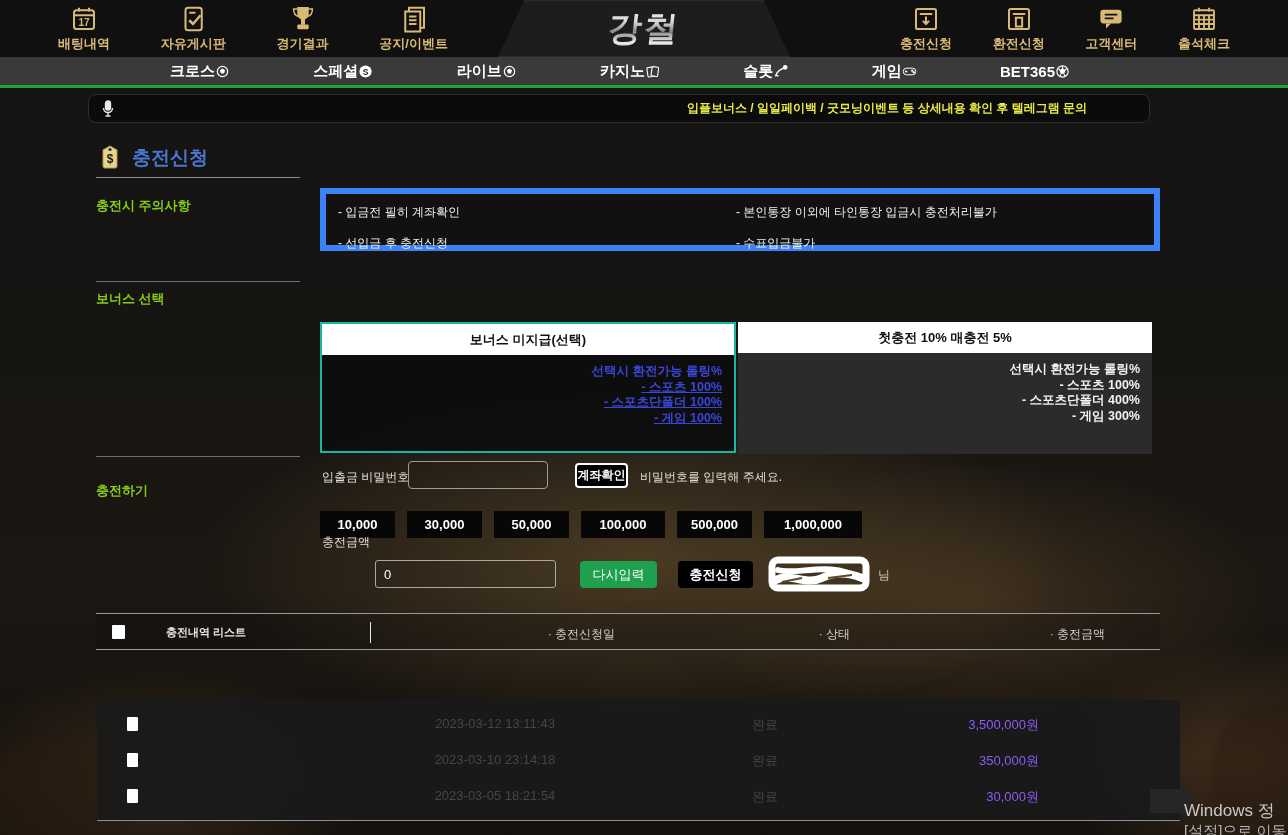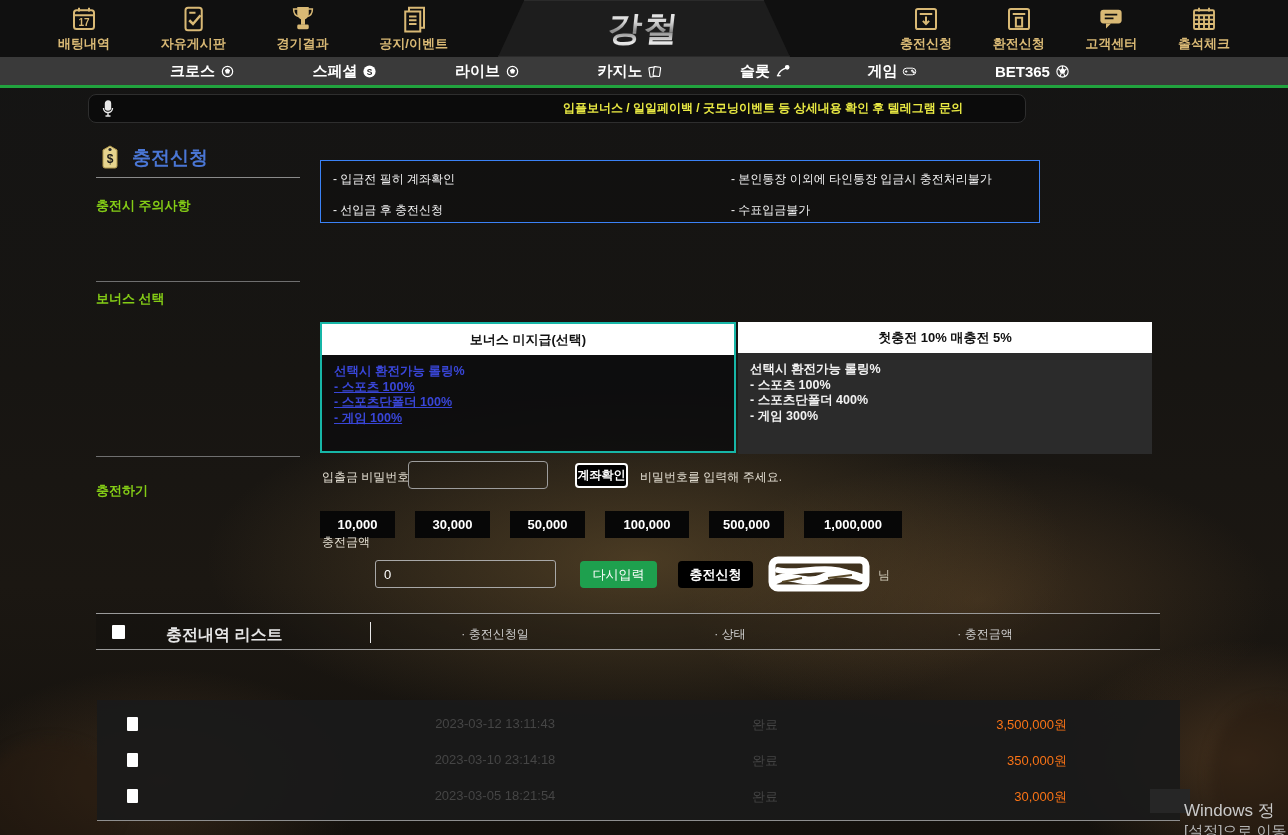--- a/index.html
+++ b/index.html
@@ -32,88 +32,88 @@
     display:flex; align-items:center; justify-content:center; box-shadow:inset 0 0 0 1px #2a2a2a; }
   .logo-text { font-size:34px; font-weight:900; letter-spacing:2px; transform:skewX(-6deg);
     background:linear-gradient(180deg,#f8f8f8 0%,#cfcfcf 35%,#777 55%,#e8e8e8 80%,#9a9a9a 100%);
     -webkit-background-clip:text; background-clip:text; color:transparent;
     text-shadow:0 0 1px rgba(255,255,255,.15); }
 
   
   .navbar { position:absolute; left:0; top:57px; width:1288px; height:28px; background:#3a3a3a; z-index:5;
     display:flex; align-items:center; }
   .nav-inner { position:absolute; left:170px; width:900px; display:flex; justify-content:space-between; align-items:center; }
-  .nav-item { display:flex; align-items:center; gap:5px; color:#fff; font-size:15px; font-weight:bold; cursor:pointer; white-space:nowrap; }
+  .nav-item { display:flex; align-items:center; color:#fff; font-size:15px; font-weight:bold; cursor:pointer; white-space:nowrap; }
   .nav-item svg { width:15px; height:15px; }
   .green-line { position:absolute; left:0; top:85px; width:1288px; height:3px; background:#21a33e; z-index:5; }
 
   
-  .notice-bar { position:absolute; left:88px; top:94px; width:938px; height:29px; background:#0b0b0b;
+  .notice-bar { position:absolute; left:88px; top:94px; width:1062px; height:29px; background:#0b0b0b;
     border:1px solid #2e2e2e; border-radius:8px; z-index:4; display:flex; align-items:center; }
   .notice-bar svg { width:14px; height:18px; margin-left:12px; }
   .notice-text { position:absolute; right:62px; color:#e9e943; font-size:12px; font-weight:bold; white-space:nowrap; }
 
   
   .page-title-row { position:absolute; left:98px; top:144px; display:flex; align-items:center; gap:10px; z-index:4; }
   .page-title-row svg { width:24px; height:27px; }
   .page-title { color:#4a76d4; font-size:19px; font-weight:bold; }
   .title-rule { position:absolute; left:96px; top:177px; width:204px; height:1px; background:#8a8a8a; z-index:4; }
   .side-label { position:absolute; left:96px; color:#84cc16; font-size:13px; font-weight:700; z-index:4; white-space:nowrap; }
   .side-rule { position:absolute; left:96px; width:204px; height:1px; background:#6f6f6f; z-index:4; }
 
   
-  .warn-box { position:absolute; left:320px; top:160px; width:720px; height:63px; border:1px solid #3b82f6;
+  .warn-box { position:absolute; left:320px; top:188px; width:840px; height:63px; border:6px solid #3b82f6;
     background:rgba(8,8,8,.25); z-index:4; }
   .warn-item { position:absolute; color:#f2f2f2; font-size:12px; white-space:nowrap; }
 
   
-  .bonus-panel { position:absolute; top:322px; z-index:4; }
+  .bonus-panel { position:absolute; top:322px; z-index:4;text-align:right; }
   .bonus-panel.sel { left:320px; width:416px; border:2px solid #17b6a7; }
   .bonus-panel.unsel { left:738px; width:414px; border:0; }
   .bonus-head { height:31px; background:#fff; color:#111; font-size:13px; font-weight:bold;
     display:flex; align-items:center; justify-content:center; cursor:pointer; }
   .bonus-body { padding:9px 12px 10px 12px; font-size:12.5px; font-weight:bold; line-height:15.5px; }
   .bonus-panel.sel .bonus-body { background:rgba(12,12,14,.88); color:#3946d8; height:96px; }
   .bonus-panel.unsel .bonus-body { background:#2b2b2b; color:#f2f2f2; height:101px; }
   .bonus-panel.sel .bonus-line.u { text-decoration:underline; }
 
   
   .flabel { position:absolute; color:#e3ded2; font-size:12px; z-index:4; white-space:nowrap; }
   .pw-input { position:absolute; left:408px; top:461px; width:140px; height:28px; background:transparent;
     border:1px solid #9d9d9d; border-radius:4px; color:#fff; font-size:13px; padding:0 8px; z-index:4; outline:none; }
   .acct-btn { position:absolute; left:575px; top:463px; width:53px; height:25px; background:#000; color:#fff;
     border:2px solid #fff; border-radius:4px; font-size:12px; font-weight:bold; z-index:4; cursor:pointer; }
-  .amount-row { position:absolute; left:320px; top:511px; display:flex; gap:20px; z-index:4; }
+  .amount-row { position:absolute; left:320px; top:511px; display:flex; gap:12px; z-index:4; }
   .amt-btn { height:27px; min-width:75px; padding:0 12px; background:#070707; color:#fff; border:none;
     font-size:13px; font-weight:bold; cursor:pointer; font-family:inherit; }
   .amt-btn.w1 { min-width:84px; } .amt-btn.w2 { min-width:98px; }
   .chg-input { position:absolute; left:375px; top:560px; width:181px; height:28px; background:transparent;
     border:1px solid #a8a8a8; border-radius:3px; color:#fff; font-size:13px; padding:0 8px; z-index:4; outline:none; }
   .reset-btn { position:absolute; left:580px; top:561px; width:77px; height:27px; background:#1ea04e; color:#fff;
     border:none; border-radius:4px; font-size:13px; font-weight:normal; z-index:4; cursor:pointer; font-family:inherit; }
   .submit-btn { position:absolute; left:678px; top:561px; width:75px; height:27px; background:#000; color:#fff;
     border:none; border-radius:4px; font-size:13px; font-weight:bold; z-index:4; cursor:pointer; font-family:inherit; }
   .censored { position:absolute; left:768px; top:556px; width:102px; height:36px; z-index:4; }
   .user-suffix { position:absolute; left:878px; top:567px; color:#cfc9b8; font-size:12px; z-index:4; }
 
   
   .hist-head { position:absolute; left:96px; top:613px; width:1064px; height:37px; z-index:4;
     border-top:1px solid #9a9a9a; border-bottom:1px solid #9a9a9a; background:rgba(10,10,10,.25); }
   .hist-head .chk { position:absolute; left:16px; top:11px; }
-  .hh-title { position:absolute; left:70px; top:11px; color:#e6e6e6; font-size:16px; font-weight:bold; }
+  .hh-title { position:absolute; left:70px; top:11px; color:#e6e6e6; font-size:11px; font-weight:bold; }
   .hh-vline { position:absolute; left:274px; top:8px; width:1px; height:21px; background:#e8e8e8; }
-  .hh-col { position:absolute; top:12px; width:240px; text-align:center; color:#cfcfcf; font-size:12px; }
+  .hh-col { position:absolute; top:12px; width:240px; text-align:right; color:#cfcfcf; font-size:12px; }
   .chk { width:13px; height:14px; background:#fff; border:none; border-radius:1px; cursor:pointer; padding:0; }
   .hist-body { position:absolute; left:97px; top:700px; width:1083px; height:121px; z-index:4;
     background:rgba(26,26,26,.93); border-bottom:1px solid #8f8f8f; }
   .hist-row { position:absolute; left:0; width:100%; height:36px; }
   .hist-row .chk { position:absolute; left:30px; top:11px; width:11px; height:14px; }
   .hr-date { position:absolute; left:278px; top:10px; width:240px; text-align:center; color:#454545; font-size:13px; }
   .hr-status { position:absolute; left:548px; top:10px; width:240px; text-align:center; color:#454545; font-size:13px; }
-  .hr-amount { position:absolute; left:730px; top:10px; width:240px; text-align:right; color:#f97316; font-size:13px; }
+  .hr-amount { position:absolute; left:702px; top:10px; width:240px; text-align:right; color:#8b5cf6; font-size:13px; }
 
   
   .wm-box { position:absolute; left:1150px; top:789px; width:40px; height:24px; background:#262626; z-index:6; }
   .wm1 { position:absolute; left:1184px; top:799px; color:#c9c9c9; font-size:17px; z-index:6; white-space:nowrap; }
   .wm2 { position:absolute; left:1184px; top:822px; color:#b5b5b5; font-size:15px; z-index:6; white-space:nowrap; }
 
   svg { display:block; }
 </style>
 </head>
 <body>

